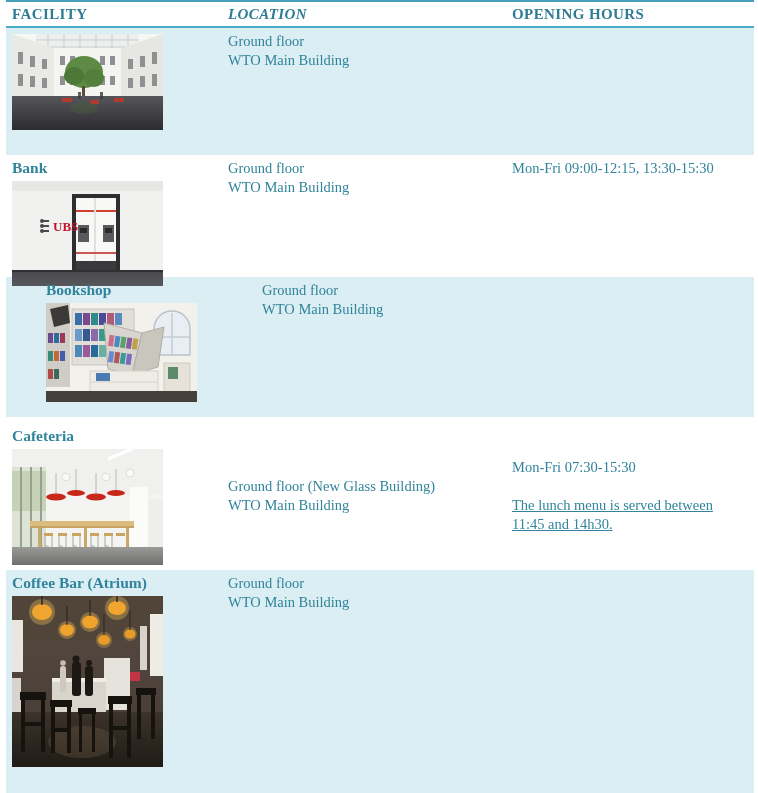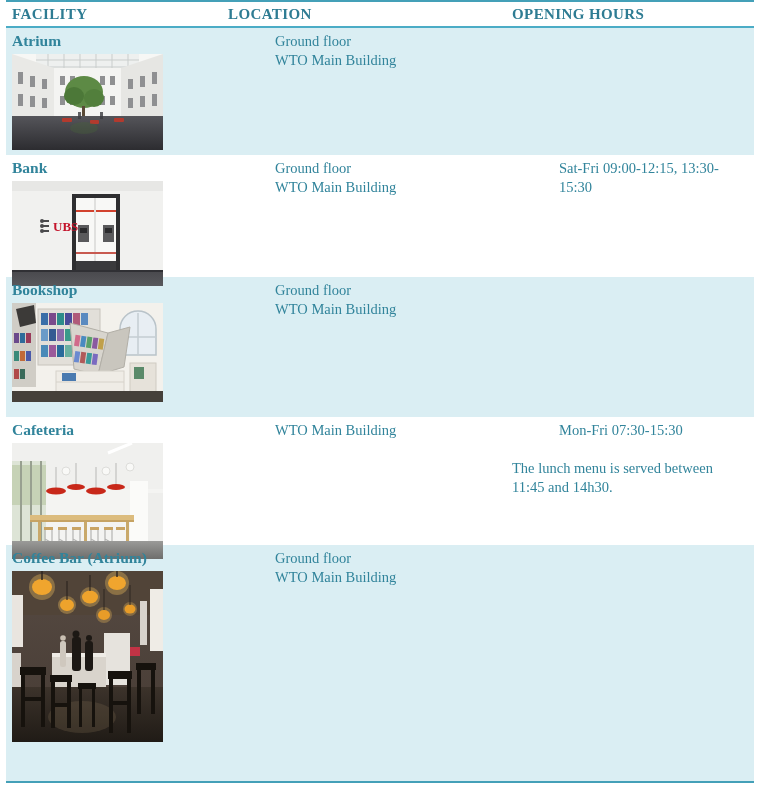--- a/index.html
+++ b/index.html
@@ -24,48 +24,47 @@
   .hcell {
     font-weight:bold; font-size:15px; letter-spacing:0.4px;
     color:#2E7C93;
   }
   .row { display:flex; }
   .row.alt { background:#DAEEF3; }
   .col-facility { width:216px; padding:3px 0 0 6px; }
   .col-location { width:284px; padding:4px 0 0 6px; }
   .col-hours    { flex:1;      padding:4px 6px 0 6px; }
   .hc-facility { width:216px; padding-left:6px; }
-  .hc-location { width:284px; padding-left:6px; }
+  .hc-location { width:284px; padding-left:6px;font-style:italic; }
   .hc-hours    { flex:1; padding-left:6px;margin-top:48px; }
   .facility-name {
     font-weight:bold; font-size:15.5px; color:#31849B; line-height:20px;
   }
-  .body-line { font-size:14.5px; line-height:19px; color:#31849B;margin-left:47px; }
-  .note-line { font-size:14.5px; line-height:19px; color:#31849B; margin-top:19px; max-width:248px; }
+  .body-line { font-size:14.5px; line-height:19px; color:#31849B; }
+  .note-line { font-size:14.5px; line-height:19px; color:#31849B; margin-top:19px; max-width:248px;text-decoration:underline; }
   .photo { display:block; margin-top:3px; }
   .r-atrium   { height:127px; }
   .r-bank     { height:122px; }
-  .r-bookshop { height:140px; }
-  .r-cafeteria{ height:128px; }
+  .r-bookshop { height:140px;padding-left:34px; }
+  .r-cafeteria{ height:153px;align-items:center; }
   .r-coffee   { height:236px; }
 </style>
 </head>
 <body>
 
 <div class="facilities-table">
 
   <div class="hrow">
     <div class="hcell hc-facility">FACILITY</div>
     <div class="hcell hc-location">LOCATION</div>
     <div class="hcell hc-hours">OPENING HOURS</div>
   </div>
 
   <div class="row alt r-atrium">
     <div class="col-facility">
-      <div class="facility-name">Atrium</div>
       <svg class="photo" width="151" height="96" viewBox="0 0 151 96">
         <rect width="151" height="96" fill="#f7f7f5"></rect>
         <rect x="24" y="0" width="103" height="26" fill="#eef0ef"></rect>
         <g stroke="#c9cdcc" stroke-width="1">
           <line x1="24" y1="6" x2="127" y2="6"></line>
             <line x1="24" y1="13" x2="127" y2="13"></line>
             <line x1="24" y1="20" x2="127" y2="20"></line>
           <line x1="36" y1="0" x2="36" y2="26"></line>
             <line x1="52" y1="0" x2="52" y2="26"></line>
             <line x1="68" y1="0" x2="68" y2="26"></line>
@@ -165,21 +164,21 @@
         </defs>
         <rect x="0" y="91" width="151" height="14" fill="url(#bFloor)"></rect>
         <rect x="0" y="89" width="151" height="2" fill="#303034"></rect>
       </svg>
     </div>
     <div class="col-location">
       <div class="body-line">Ground floor</div>
       <div class="body-line">WTO Main Building</div>
     </div>
     <div class="col-hours">
-      <div class="body-line">Sat-Fri 09:00-12:15, 13:30-15:30</div>
+      <div class="body-line">Mon-Fri 09:00-12:15, 13:30-15:30</div>
     </div>
   </div>
 
   <div class="row alt r-bookshop">
     <div class="col-facility">
       <div class="facility-name">Bookshop</div>
       <svg class="photo" width="151" height="99" viewBox="0 0 151 99">
         <rect width="151" height="99" fill="#f3f1ec"></rect>
         <path d="M108,52 L108,26 A18,18 0 0 1 144,26 L144,52 Z" fill="#e8eef3" stroke="#b9c3c9" stroke-width="1.5"></path>
         <line x1="126" y1="10" x2="126" y2="52" stroke="#c4cdd2" stroke-width="1.5"></line>
@@ -300,20 +299,21 @@
         <defs>
           <linearGradient id="cFloor" x1="0" y1="0" x2="0" y2="1">
             <stop offset="0" stop-color="#9a9a98"></stop>
               <stop offset="1" stop-color="#6e6e6c"></stop>
           </linearGradient>
         </defs>
         <rect x="0" y="98" width="151" height="18" fill="url(#cFloor)"></rect>
       </svg>
     </div>
     <div class="col-location">
+      <div class="body-line">Ground floor (New Glass Building)</div>
       <div class="body-line">WTO Main Building</div>
     </div>
     <div class="col-hours">
       <div class="body-line">Mon-Fri 07:30-15:30</div>
       <div class="note-line">The lunch menu is served between 11:45 and 14h30.</div>
     </div>
   </div>
 
   <div class="row alt r-coffee">
     <div class="col-facility">

